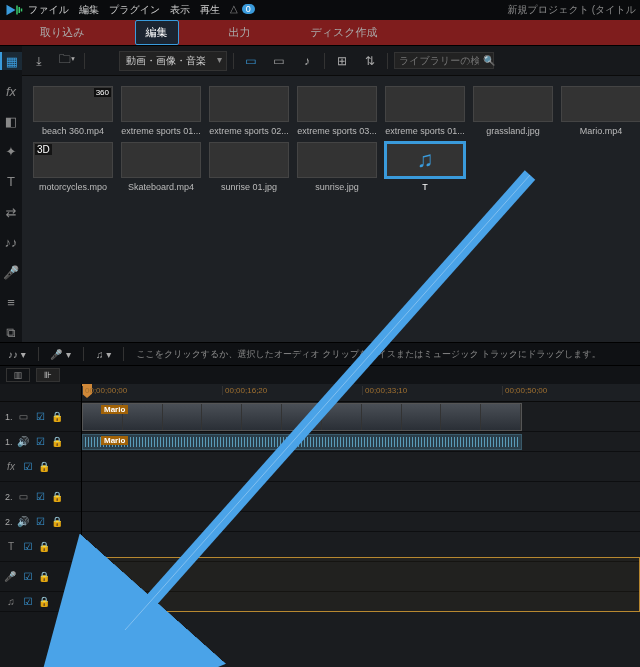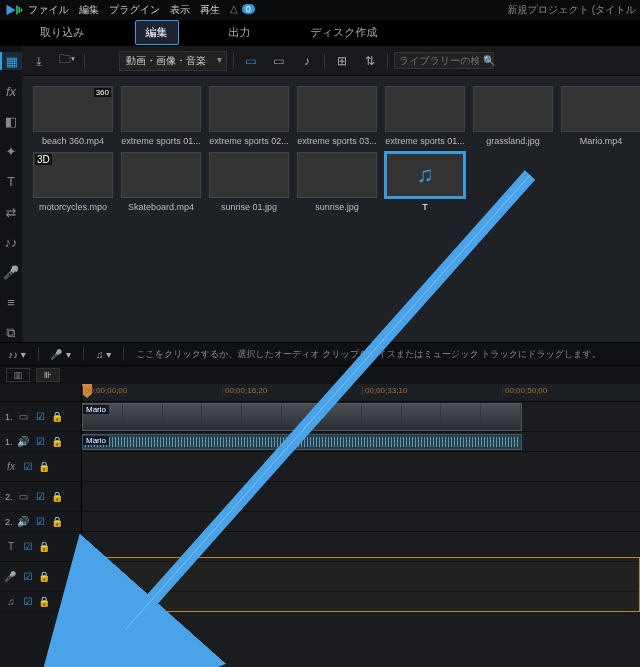--- a/index.html
+++ b/index.html
@@ -4,38 +4,38 @@
 <style>
 * { margin: 0; padding: 0; box-sizing: border-box; font-family: "Segoe UI", Arial, sans-serif; }
 body { background: #1a1c1f; color: #ccc; width: 640px; height: 667px; overflow: hidden; font-size: 10px; position: relative; }
 .titlebar { height: 20px; background: #0a0b0d; display: flex; align-items: center; padding: 0 4px; }
 .logo { width: 20px; height: 16px; margin-right: 4px; display:flex; align-items:center; justify-content:center;}
 .logo svg { width: 18px; height: 14px; }
 .menu { display: flex; gap: 10px; font-size: 10px; color: #ccc; flex:1; }
 .menu span { cursor: pointer; }
 .notif-badge { background: #3a9bdc; color:#fff; border-radius:8px; padding:0 4px; font-size:9px; margin-left:4px;}
 .proj-title { color:#888; font-size:10px; margin-left:auto;}
-.workspace-tabs { height: 26px; background: #000000; display: flex; align-items: center; padding: 0 30px; gap: 40px; font-size: 11px; border-bottom:1px solid #000;}
+.workspace-tabs { height: 26px; background: #7f1d1d; display: flex; align-items: center; padding: 0 30px; gap: 40px; font-size: 11px; border-bottom:1px solid #000;}
 .workspace-tabs span { color: #aaa; cursor:pointer; padding:4px 10px;}
 .workspace-tabs span.active { color: #fff; border: 1px solid #3a9bdc; border-radius:2px; background:#1b2430;}
 .main { height: 296px; display: flex; background: #1a1c1f; }
 .left-tools { width: 30px; background: #111316; display: flex; flex-direction: column; align-items: center; padding-top: 6px; gap: 12px;}
 .left-tools .tool { width: 22px; height: 20px; color:#888; display:flex; align-items:center; justify-content:center; cursor:pointer; font-size:13px;}
 .left-tools .tool.active { color:#3a9bdc; background:#1b2a36; border-left:2px solid #3a9bdc;}
 .lib { flex:1; display:flex; flex-direction:column; background:#1e2125;}
 .lib-toolbar { height: 30px; background:#17191c; display:flex; align-items:center; padding:0 6px; gap:6px; border-bottom:1px solid #0a0a0a;}
 .lib-toolbar .btn { width:22px; height:20px; color:#aaa; display:flex; align-items:center; justify-content:center; cursor:pointer; font-size:12px;}
 .lib-toolbar .sep { width:1px; height:16px; background:#333;}
 .lib-dropdown { background:#222; border:1px solid #333; color:#ccc; font-size:10px; padding:2px 20px 2px 6px; position:relative; cursor:pointer;margin-left:28px;}
 .lib-dropdown::after { content:"▾"; position:absolute; right:4px; color:#888;}
 .lib-search { background:#222; border:1px solid #333; color:#ccc; font-size:10px; padding:2px 4px; width:100px; display:flex; align-items:center; gap:4px;}
 .lib-search input { background:none; border:none; color:#ccc; font-size:10px; width:80px; outline:none;}
 .thumbs { flex:1; padding:10px; display:grid; grid-template-columns: repeat(7, 82px); gap:6px 6px; align-content:start; overflow:hidden;}
 .thumb { width:82px; display:flex; flex-direction:column; align-items:center; cursor:pointer;}
-.thumb .img { width:80px; height:46px; background:#333; border:1px solid #444; overflow:hidden; position:relative;}
+.thumb .img { width:80px; height:36px; background:#333; border:1px solid #444; overflow:hidden; position:relative;}
 .thumb.selected .img { border:2px solid #3a9bdc; box-shadow:0 0 0 1px #3a9bdc;}
 .thumb .label { font-size:9px; color:#bbb; margin-top:4px; white-space:nowrap; overflow:hidden; text-overflow:ellipsis; max-width:80px; text-align:center;}
 .thumb.selected .label { color:#fff;}
 .thumb .badge { position:absolute; top:1px; left:1px; font-size:10px; background:rgba(0,0,0,.6); color:#fff; padding:0 2px;}
 .thumb .badge360 { position:absolute; top:1px; right:1px; font-size:8px; background:rgba(0,0,0,.7); color:#fff; padding:0 2px;}
 
 .img-sky { background: linear-gradient(#6bb4e0 60%, #4a8a3a 60%); }
 .img-baloon::after { content:""; position:absolute; right:10px; top:6px; width:12px; height:14px; border-radius:50% 50% 50% 50%/60% 60% 40% 40%; background:radial-gradient(circle,#e24,#a13);}
 .img-beach { background: linear-gradient(#7fb8d8 50%, #d9c38b 50%);}
 .img-ex1 { background: linear-gradient(#89a 40%, #556 40%);}
@@ -69,21 +69,21 @@
 .track-area { flex:1; overflow:hidden; position:relative;}
 .ruler { height:18px; background:#1c1f23; border-bottom:1px solid #0a0a0a; display:flex; font-size:8px; color:#a07030; position:relative;}
 .ruler .mark { position:absolute; top:2px; border-left:1px solid #333; padding-left:2px; color:#a07030;}
 .ruler .playhead { position:absolute; left:0; top:0; width:10px; height:14px; background:#d08838; clip-path: polygon(0 0,100% 0,100% 70%,50% 100%,0 70%);}
 .tracks { position:relative;}
 .track { border-bottom:1px solid #0d0e10; position:relative;}
 .track.h20 { height:20px;}
 .track.h30 { height:30px;}
 .clip-video { position:absolute; left:0; top:1px; height:28px; width:440px; background:#3a3f46; border:1px solid #555; display:flex; overflow:hidden;}
 .clip-video .frame { flex:1; background:linear-gradient(#4a4f56,#2a2f36); border-right:1px solid #333;}
-.clip-label { position:absolute; left:0; top:1px; font-size:8px; background:#0f172a; color:#fff; padding:0 3px;}
+.clip-label { position:absolute; left:18px; top:1px; font-size:8px; background:#a16207; color:#fff; padding:0 3px;font-weight:bold;}
 .clip-audio { position:absolute; left:0; top:2px; height:16px; width:440px; background:#2a3e4a; border:1px solid #3a5a6a;}
 .clip-audio::before { content:""; position:absolute; inset:2px; background:repeating-linear-gradient(90deg,#5a9bb8 0 1px,transparent 1px 3px);}
 .music-drop { position:absolute; left:0; right:0; height:20px; border:1px solid #b88830; background:rgba(184,136,48,.05);}
 
 .arrow-overlay { position:absolute; pointer-events:none; z-index:100;}
 </style>
 </head>
 <body>
 
 <div class="titlebar">

